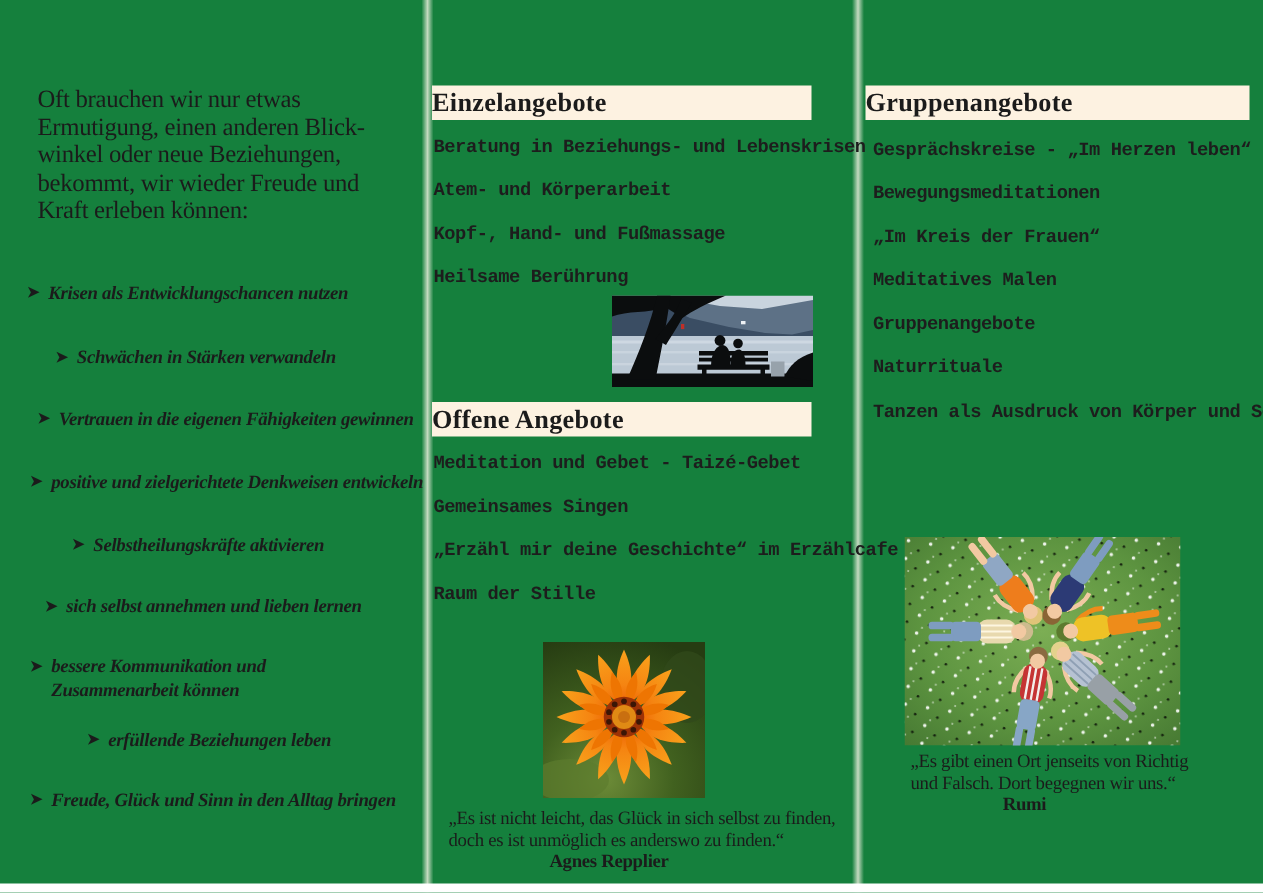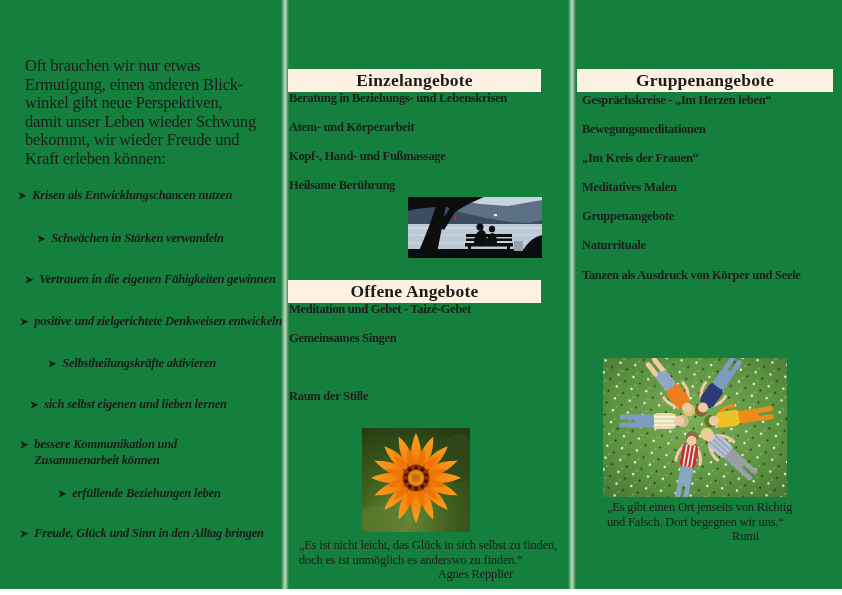--- a/index.html
+++ b/index.html
@@ -8,42 +8,41 @@
   .fold{position:absolute;top:0;bottom:0;width:8px;
         background:linear-gradient(90deg,rgba(255,248,236,0),rgba(255,248,236,0.75),rgba(255,248,236,0));}
   .intro{position:absolute;left:25px;top:57px;font-size:16.5px;line-height:18.5px;letter-spacing:-0.2px;}
   .intro div{white-space:nowrap;}
   .bullet{position:absolute;display:flex;gap:6px;font-weight:bold;font-size:12.5px;
           letter-spacing:-0.2px;line-height:15.5px;}
   .bullet .arr{font-size:10px;line-height:15px;}
   .bullet .btxt{white-space:nowrap;font-style:italic;}
   .bullet.wrap .btxt{white-space:normal;width:172px;}
   .bar{position:absolute;height:23px;background:#fdf2e1;display:flex;align-items:center;
-       justify-content:center;font-weight:bold;font-size:17.5px;letter-spacing:0.2px;margin-top:12px;}
-  .item{position:absolute;font-family:Liberation Serif, serif;font-weight:bold;
+       justify-content:flex-start;font-weight:bold;font-size:17.5px;letter-spacing:0.2px;}
+  .item{position:absolute;font-family:Liberation Mono, monospace;font-weight:bold;
         font-size:12.5px;letter-spacing:-0.3px;white-space:nowrap;color:#1d1d1d;}
   .quote{position:absolute;font-size:12.5px;line-height:14.5px;letter-spacing:-0.2px;}
   .quote .qline{white-space:nowrap;}
-  .quote .qauthor{text-align:right;}
+  .quote .qauthor{text-align:center;font-weight:bold;}
   .photo{position:absolute;display:block;}
   .bottom-strip{position:absolute;left:0;right:0;bottom:0;height:6px;background:#ffffff;}
 </style>
 </head>
 <body>
 
 <div id="page">
 
   <div class="fold" style="left:281px"></div>
   <div class="fold" style="left:568px"></div>
 
   <div class="intro">
     <div>Oft brauchen wir nur etwas</div>
     <div>Ermutigung, einen anderen Blick-</div>
-    <div>winkel gibt neue Perspektiven,</div>
-    <div>damit unser Leben wieder Schwung</div>
+    <div>winkel oder neue Beziehungen,</div>
     <div>bekommt, wir wieder Freude und</div>
     <div>Kraft erleben können:</div>
   </div>
 
   <div class="bullet" style="top:188px;left:18px">
     <span class="arr">➤</span>
     <span class="btxt">Krisen als Entwicklungschancen nutzen</span>
   </div>
   <div class="bullet" style="top:231px;left:37px">
     <span class="arr">➤</span>
@@ -56,21 +55,21 @@
   <div class="bullet" style="top:314px;left:20px">
     <span class="arr">➤</span>
     <span class="btxt">positive und zielgerichtete Denkweisen entwickeln</span>
   </div>
   <div class="bullet" style="top:356px;left:48px">
     <span class="arr">➤</span>
     <span class="btxt">Selbstheilungskräfte aktivieren</span>
   </div>
   <div class="bullet" style="top:397px;left:30px">
     <span class="arr">➤</span>
-    <span class="btxt">sich selbst eigenen und lieben lernen</span>
+    <span class="btxt">sich selbst annehmen und lieben lernen</span>
   </div>
   <div class="bullet wrap" style="top:437px;left:20px">
     <span class="arr">➤</span>
     <span class="btxt">bessere Kommunikation und Zusammenarbeit können</span>
   </div>
   <div class="bullet" style="top:486px;left:58px">
     <span class="arr">➤</span>
     <span class="btxt">erfüllende Beziehungen leben</span>
   </div>
   <div class="bullet" style="top:526px;left:20px">
@@ -113,20 +112,21 @@
     </g>
     <rect x="106" y="44" width="9" height="10" fill="#97a2ab"></rect>
     <path d="M134,38 C124,41 118,47 115,54 L134,57 Z" fill="#0b0d0e"></path>
   </svg>
 
   <div class="bar" style="left:288px;top:268px;width:253px">
     <span>Offene Angebote</span>
   </div>
   <div class="item" style="left:289px;top:302px">Meditation und Gebet - Taizé-Gebet</div>
   <div class="item" style="left:289px;top:331px">Gemeinsames Singen</div>
+  <div class="item" style="left:289px;top:360px">„Erzähl mir deine Geschichte“ im Erzählcafe</div>
   <div class="item" style="left:289px;top:389px">Raum der Stille</div>
 
   <svg class="photo" style="left:362px;top:428px" width="108" height="104" viewBox="0 0 108 104">
     <defs>
       <radialGradient id="fbg" cx="38%" cy="88%" r="95%">
         <stop offset="0%" stop-color="#6d8c38"></stop>
         <stop offset="45%" stop-color="#41611f"></stop>
         <stop offset="100%" stop-color="#263c12"></stop>
       </radialGradient>
       <linearGradient id="pet" x1="0" y1="0" x2="0" y2="1">

